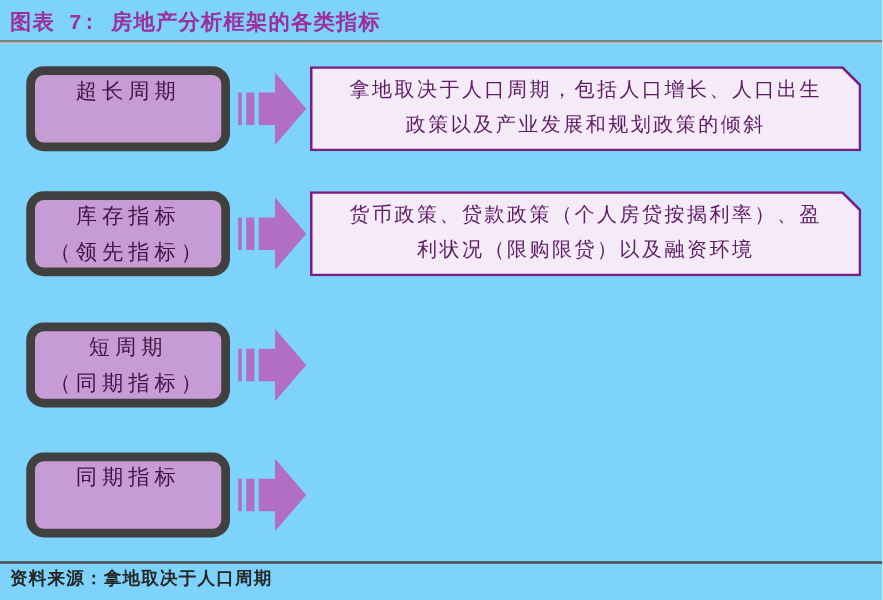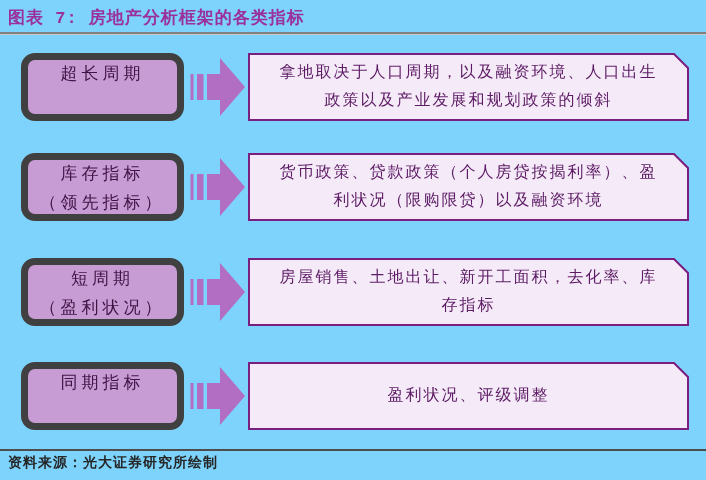--- a/index.html
+++ b/index.html
@@ -71,21 +71,21 @@
         <rect x="0.5" y="17" width="3" height="26" fill="#b26ec2"></rect>
         <rect x="7" y="17" width="6.5" height="26" fill="#b26ec2"></rect>
         <rect x="17" y="17" width="14" height="26" fill="#b26ec2"></rect>
         <polygon points="30,1 55,30 30,59" fill="#b26ec2"></polygon>
       </svg>
     </div>
     <div class="ind-box">
       <svg class="box-bg" viewBox="0 0 441 68" preserveAspectRatio="none">
         <path d="M1,1 H426 L440,15 V67 H1 Z" fill="#f5eaf8" stroke="#7a1f80" stroke-width="2"></path>
       </svg>
-      <span class="ind-text">拿地取决于人口周期，以及融资环境、人口出生政策以及产业发展和规划政策的倾斜</span>
+      <span class="ind-text">拿地取决于人口周期，包括人口增长、人口出生政策以及产业发展和规划政策的倾斜</span>
     </div>
   </div>
 
   <div class="row row-2">
     <div class="stage-box">
       <span class="stage-text">库存指标
 （领先指标）</span>
     </div>
     <div class="arrow">
       <svg viewBox="0 0 56 60" preserveAspectRatio="none">
@@ -99,54 +99,42 @@
       <svg class="box-bg" viewBox="0 0 441 68" preserveAspectRatio="none">
         <path d="M1,1 H426 L440,15 V67 H1 Z" fill="#f5eaf8" stroke="#7a1f80" stroke-width="2"></path>
       </svg>
       <span class="ind-text">货币政策、贷款政策（个人房贷按揭利率）、盈利状况（限购限贷）以及融资环境</span>
     </div>
   </div>
 
   <div class="row row-3">
     <div class="stage-box">
       <span class="stage-text">短周期
-（盈利状况）</span>
+（同期指标）</span>
     </div>
     <div class="arrow">
       <svg viewBox="0 0 56 60" preserveAspectRatio="none">
         <rect x="0.5" y="17" width="3" height="26" fill="#b26ec2"></rect>
         <rect x="7" y="17" width="6.5" height="26" fill="#b26ec2"></rect>
         <rect x="17" y="17" width="14" height="26" fill="#b26ec2"></rect>
         <polygon points="30,1 55,30 30,59" fill="#b26ec2"></polygon>
       </svg>
-    </div>
-    <div class="ind-box">
-      <svg class="box-bg" viewBox="0 0 441 68" preserveAspectRatio="none">
-        <path d="M1,1 H426 L440,15 V67 H1 Z" fill="#f5eaf8" stroke="#7a1f80" stroke-width="2"></path>
-      </svg>
-      <span class="ind-text">房屋销售、土地出让、新开工面积，去化率、库存指标</span>
     </div>
   </div>
 
   <div class="row row-4">
     <div class="stage-box">
       <span class="stage-text">同期指标</span>
     </div>
     <div class="arrow">
       <svg viewBox="0 0 56 60" preserveAspectRatio="none">
         <rect x="0.5" y="17" width="3" height="26" fill="#b26ec2"></rect>
         <rect x="7" y="17" width="6.5" height="26" fill="#b26ec2"></rect>
         <rect x="17" y="17" width="14" height="26" fill="#b26ec2"></rect>
         <polygon points="30,1 55,30 30,59" fill="#b26ec2"></polygon>
       </svg>
     </div>
-    <div class="ind-box">
-      <svg class="box-bg" viewBox="0 0 441 68" preserveAspectRatio="none">
-        <path d="M1,1 H426 L440,15 V67 H1 Z" fill="#f5eaf8" stroke="#7a1f80" stroke-width="2"></path>
-      </svg>
-      <span class="ind-text">盈利状况、评级调整</span>
-    </div>
   </div>
 
   <div class="footer-rule"></div>
-  <div class="fig-source">资料来源：光大证券研究所绘制</div>
+  <div class="fig-source">资料来源：拿地取决于人口周期</div>
 
 </div>
 
 </body></html>

